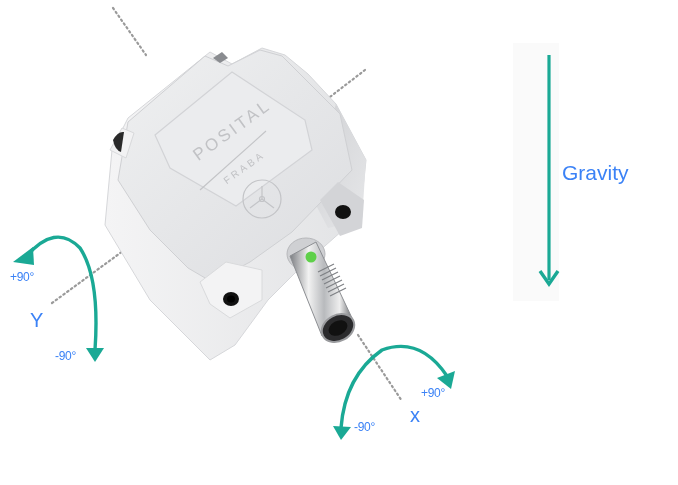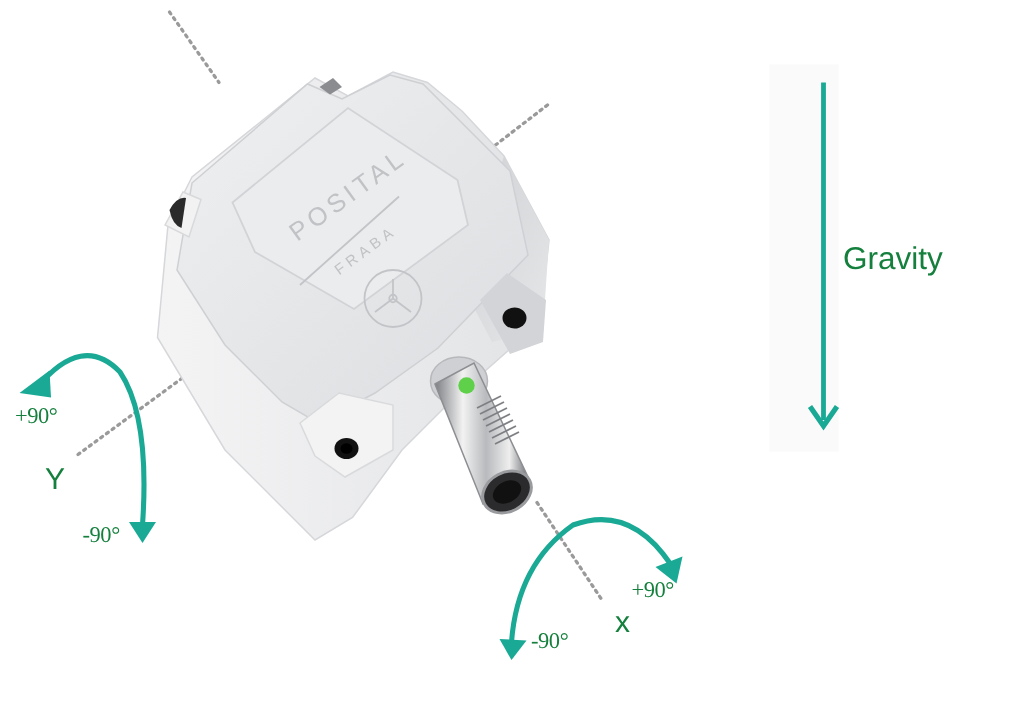--- a/index.html
+++ b/index.html
@@ -6,26 +6,26 @@
   #stage {
     position: relative;
     width: 678px; height: 485px;
     overflow: hidden;
     background: #ffffff;
     font-family: "Liberation Sans", sans-serif;
   }
   #stage svg { position: absolute; left: 0; top: 0; }
   .lbl {
     position: absolute;
-    color: #15803d;
+    color: #3b82f6;
     font-family: "Liberation Sans", sans-serif;
     white-space: nowrap;
     line-height: 1;
   }
-  .deg { font-size: 15px; letter-spacing: -0.3px; font-family: Liberation Serif, serif; }
+  .deg { font-size: 12px; letter-spacing: -0.3px; }
   .axis { font-size: 20px; }
   .grav { font-size: 21px; }
   .panel {
     position: absolute;
     left: 513px; top: 43px; width: 46px; height: 258px;
     background: #fafafa;
   }
 </style>
 </head>
 <body>

